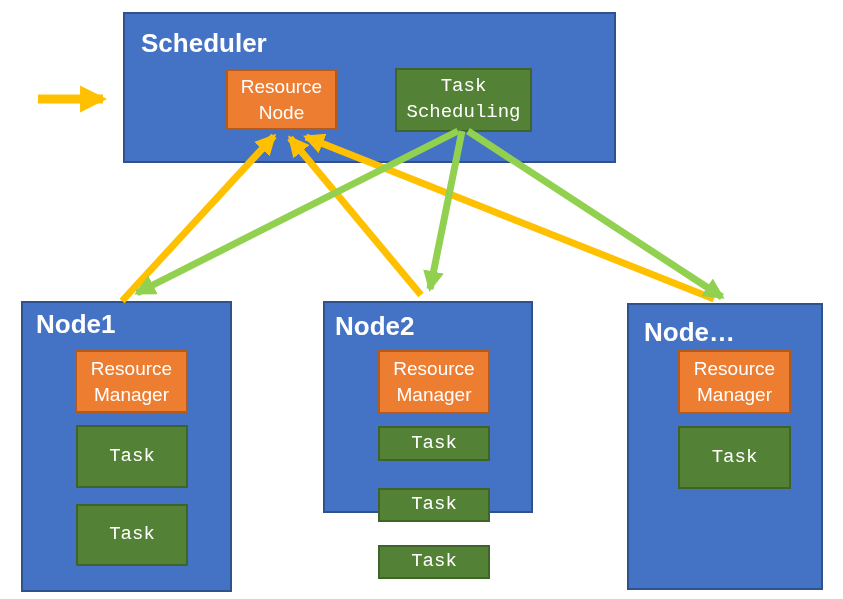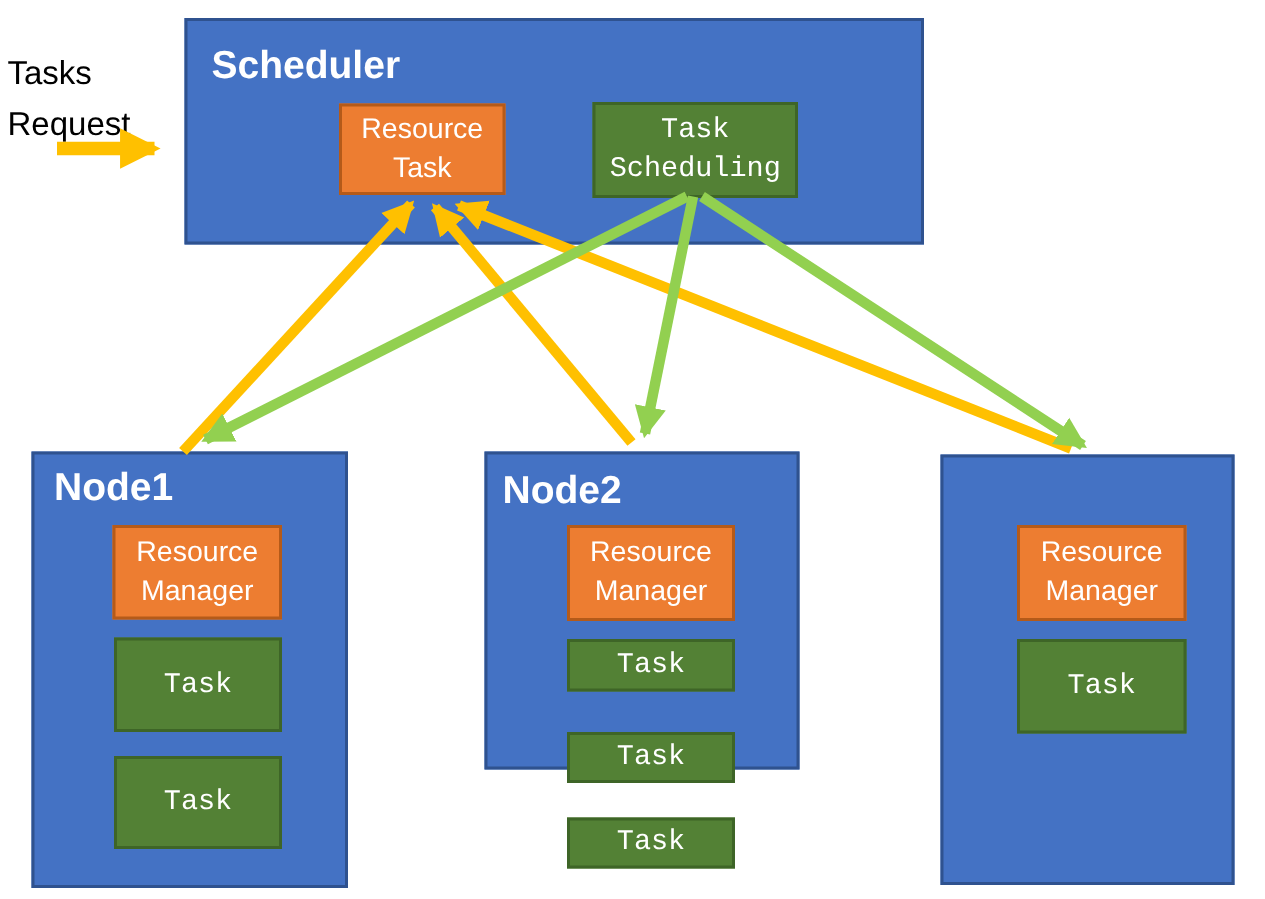--- a/index.html
+++ b/index.html
@@ -72,29 +72,27 @@
   .arrow-yellow { stroke: var(--arrow_yellow); fill: none; }
   .arrow-green  { stroke: var(--arrow_green);  fill: none; }
   .head-yellow  { fill: var(--arrow_yellow); }
   .head-green   { fill: var(--arrow_green); }
 </style>
 </head>
 <body>
 
 <div id="canvas">
 
-  <div class="free-label" style="left:5px; top:32px;">Tasks
-Request</div>
 
   <div class="box blue-box" style="left:123px; top:12px; width:493px; height:151px;">
     <div class="big-title" style="left:16px; top:14px;">Scheduler</div>
   </div>
 
   <div class="box orange-box" style="left:226px; top:69px; width:111px; height:61px;">
-    <span>Resource Task</span>
+    <span>Resource Node</span>
   </div>
 
   <div class="box green-box" style="left:395px; top:68px; width:137px; height:64px;">
     <span>Task Scheduling</span>
   </div>
 
   <div class="box blue-box" style="left:21px; top:301px; width:211px; height:291px;">
     <div class="big-title" style="left:13px; top:6px;text-align:center;">Node1</div>
     <div class="box orange-box" style="left:52px; top:47px; width:113px; height:63px;">
       <span>Resource Manager</span>
@@ -117,20 +115,21 @@
     </div>
     <div class="box green-box" style="left:53px; top:185px; width:112px; height:34px;">
       <span>Task</span>
     </div>
     <div class="box green-box" style="left:53px; top:242px; width:112px; height:34px;">
       <span>Task</span>
     </div>
   </div>
 
   <div class="box blue-box" style="left:627px; top:303px; width:196px; height:287px;">
+    <div class="big-title" style="left:15px; top:12px;">Node…</div>
     <div class="box orange-box" style="left:49px; top:45px; width:113px; height:64px;">
       <span>Resource Manager</span>
     </div>
     <div class="box green-box" style="left:49px; top:121px; width:113px; height:63px;">
       <span>Task</span>
     </div>
   </div>
 
   <svg id="arrow-layer" viewBox="0 0 843 599" xmlns="http://www.w3.org/2000/svg">
     <defs>

